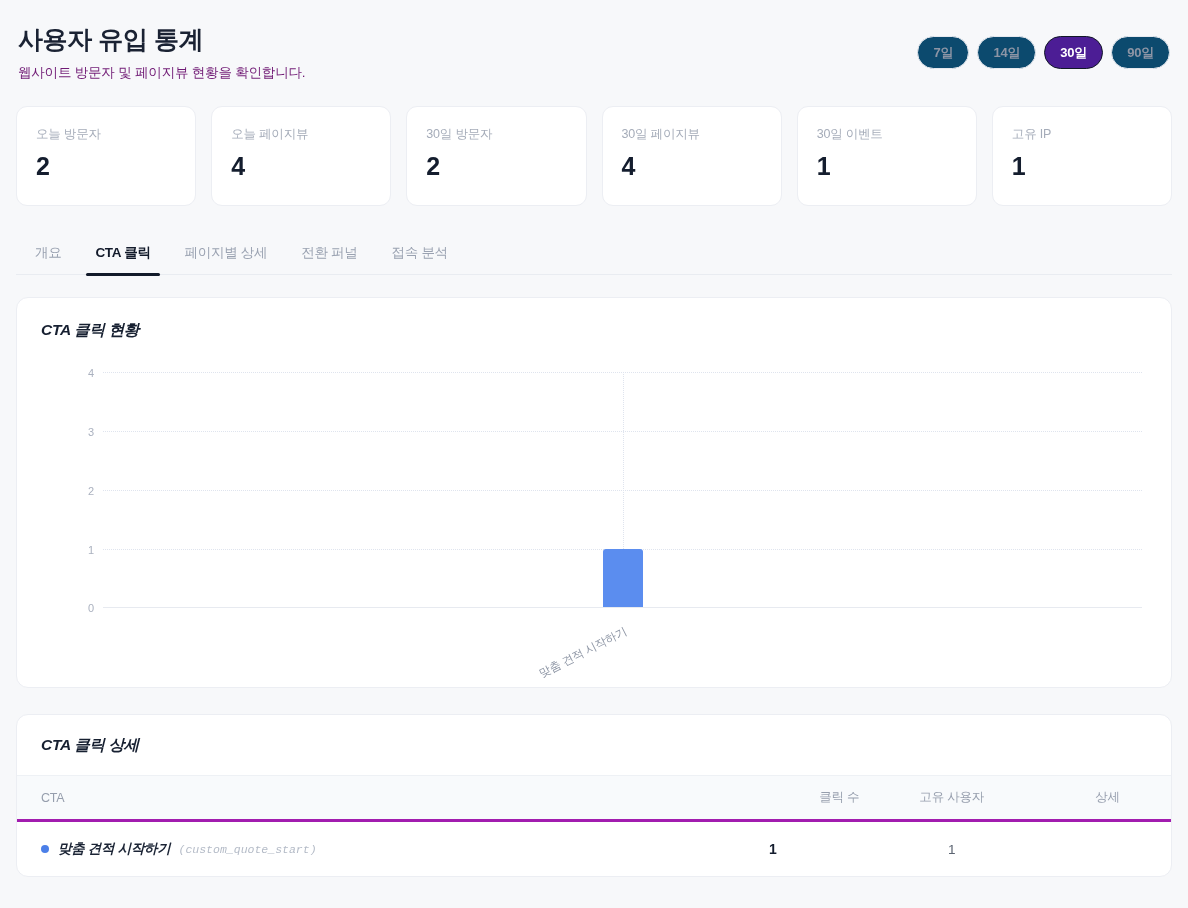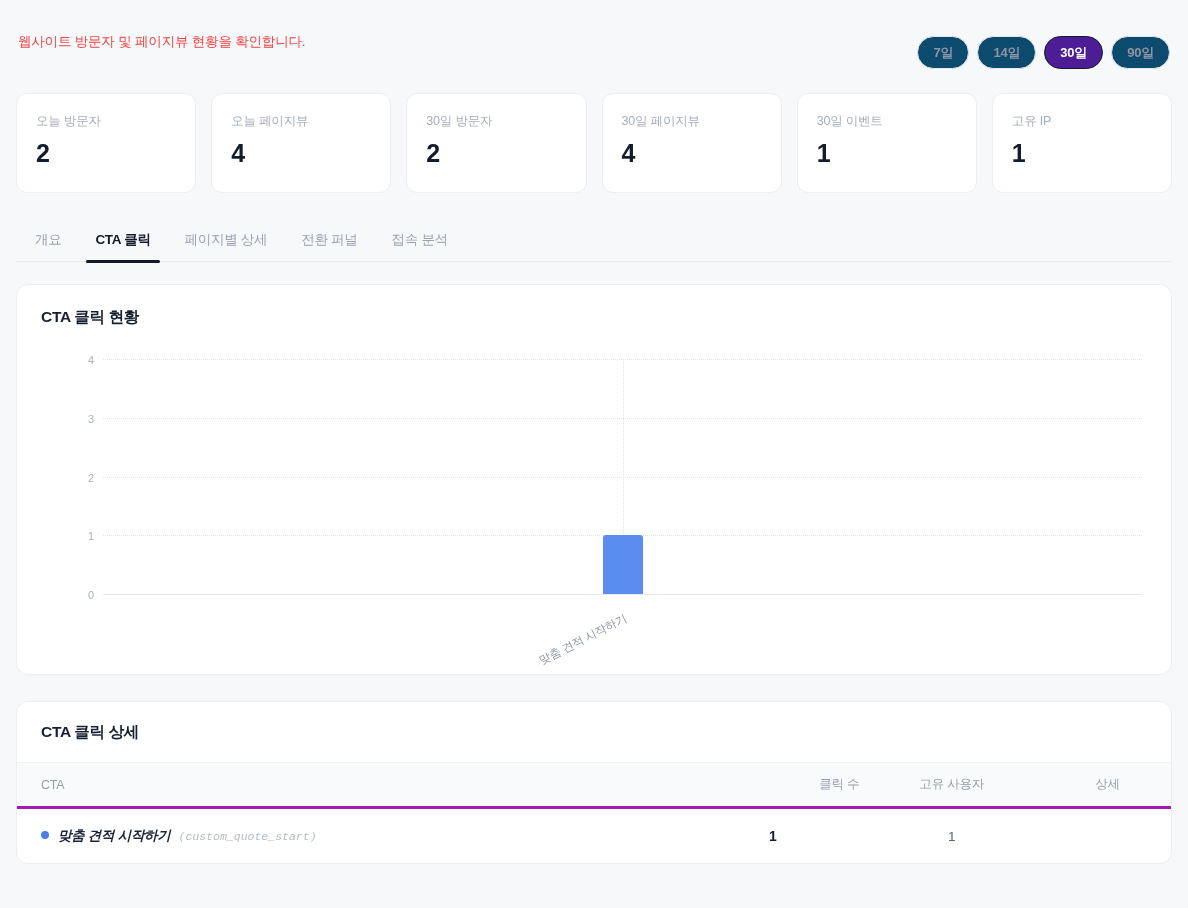--- a/index.html
+++ b/index.html
@@ -33,21 +33,21 @@
   .page-title {
     font-size: 25px;
     font-weight: bold;
     letter-spacing: -0.4px;
     color: #1a2233;
     line-height: 1.25;
   }
   .page-subtitle {
     margin-top: 9px;
     font-size: 13.5px;
-    color: #ef4444;
+    color: #701a75;
     letter-spacing: -0.2px;
   }
 
   .period-group {
     display: flex;
     gap: 8px;
     padding-top: 14px;
   }
   .period-btn {
     min-width: 52px;
@@ -143,20 +143,21 @@
     border-radius: 12px;
     margin-top: 22px;
   }
   .chart-card { height: 391px; padding: 22px 24px 0 24px; }
   .card-title {
     font-size: 15.5px;
     font-weight: bold;
     color: #17203180;
     color: #172031;
     letter-spacing: -0.3px;
+    font-style: italic;
   }
 
   .chart-area {
     position: relative;
     margin-top: 22px;
     height: 300px;
   }
   .plot {
     position: absolute;
     left: 62px;
@@ -269,20 +270,21 @@
   .clicks-value { font-weight: bold; color: #141d2e; font-size: 14px; }
   .users-value  { color: #5b6471; font-size: 13.5px; }
 </style>
 </head>
 <body>
 
 <div class="page">
 
   <div class="header">
     <div class="header-left">
+      <div class="page-title">사용자 유입 통계</div>
       <div class="page-subtitle">웹사이트 방문자 및 페이지뷰 현황을 확인합니다.</div>
     </div>
     <div class="period-group">
       <button class="period-btn">7일</button>
       <button class="period-btn">14일</button>
       <button class="period-btn active">30일</button>
       <button class="period-btn">90일</button>
     </div>
   </div>
 

